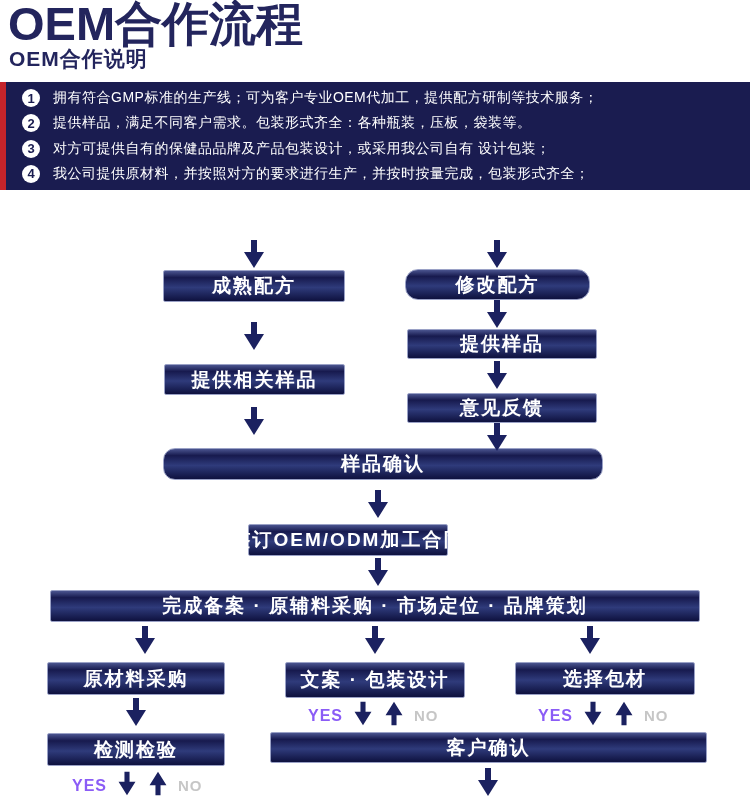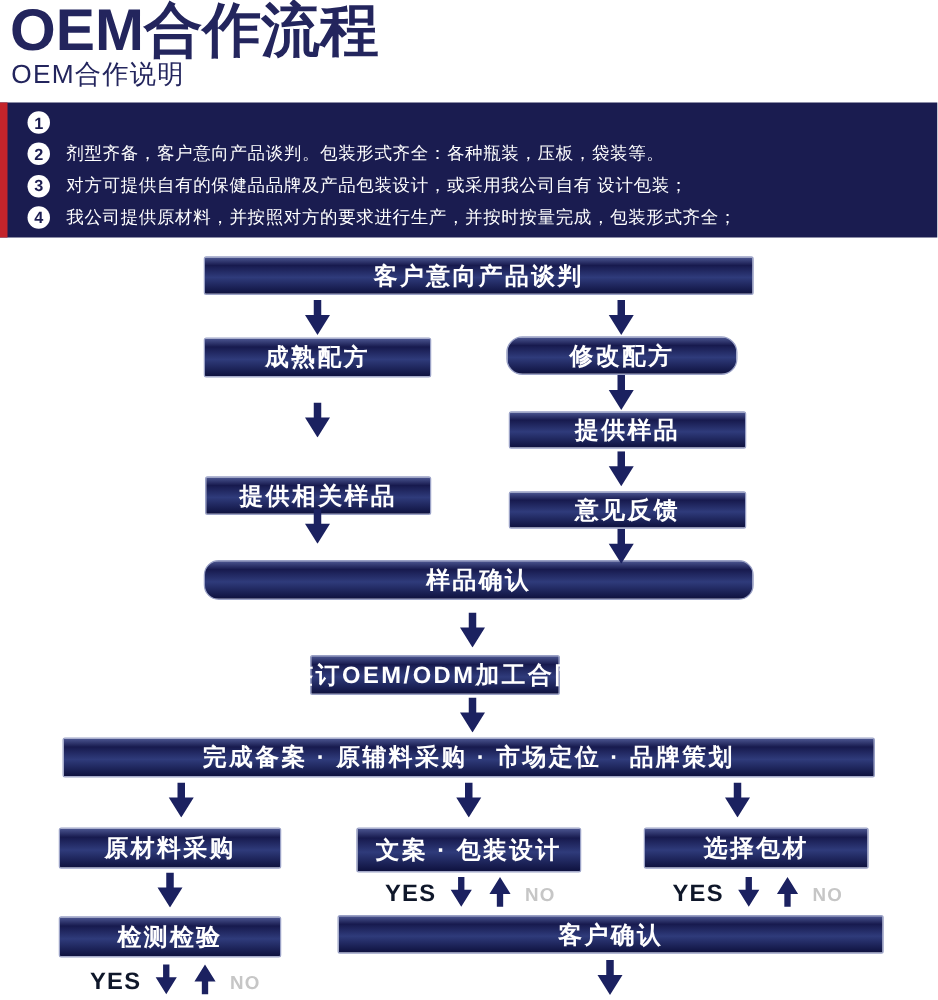--- a/index.html
+++ b/index.html
@@ -1,21 +1,21 @@
 <!DOCTYPE html>
 <html><head>
 <meta charset="utf-8">
 <style>
   html,body{margin:0;padding:0;}
   body{font-family:"Liberation Sans","DejaVu Sans",sans-serif;background:#ffffff;}
   .page{position:relative;width:750px;height:800px;background:#ffffff;overflow:hidden;}
 
   .title{position:absolute;left:8px;top:0px;font-size:47px;font-weight:900;
          color:#23255d;letter-spacing:0px;line-height:1.0;}
-  .subtitle{position:absolute;left:9px;top:45px;font-size:21px;font-weight:normal;
+  .subtitle{position:absolute;left:9px;top:45px;font-size:21px;font-weight:bold;
          color:#23255d;letter-spacing:1px;}
 
   .notes{position:absolute;left:0;top:82px;width:750px;height:108px;
          background:#1a1c50;box-sizing:border-box;}
   .notes-redstrip{position:absolute;left:0;top:0;width:6px;height:100%;background:#c4242b;}
   .notes-list{position:absolute;left:22px;top:7px;right:8px;display:flex;
          flex-direction:column;justify-content:space-between;height:94px;}
   .note-row{display:flex;align-items:center;gap:13px;}
   .num-circle{flex:0 0 auto;width:18px;height:18px;border-radius:50%;background:#ffffff;
          color:#1a1c50;font-size:13px;font-weight:bold;display:flex;
@@ -25,65 +25,63 @@
   .fbox{position:absolute;box-sizing:border-box;
         background:linear-gradient(180deg,#4a548f 0%,#171a4e 22%,#2f3b7b 55%,#0e113e 100%);
         border:1px solid #9aa1c6;border-radius:2px;color:#ffffff;font-weight:bold;
         display:flex;align-items:center;justify-content:center;
         font-size:19px;letter-spacing:2px;white-space:nowrap;}
 
   .arrow{position:absolute;width:26px;height:28px;}
   .arrow svg{display:block;}
 
   .yesno{position:absolute;display:flex;align-items:center;gap:9px;}
-  .yes-label{font-size:19px;font-weight:bold;color:#0f172a;letter-spacing:1px;}
+  .yes-label{font-size:16px;font-weight:bold;color:#8b5cf6;letter-spacing:1px;}
   .no-label{font-size:15px;font-weight:bold;color:#c6c6c6;letter-spacing:1px;}
 </style>
 </head>
 <body>
 
 <div class="page">
 
   <div class="title">OEM合作流程</div>
   <div class="subtitle">OEM合作说明</div>
 
   <div class="notes">
     <div class="notes-redstrip"></div>
     <div class="notes-list">
       <div class="note-row">
         <span class="num-circle">1</span>
+        <span class="note-text">拥有符合GMP标准的生产线；可为客户专业OEM代加工，提供配方研制等技术服务；</span>
       </div>
       <div class="note-row">
         <span class="num-circle">2</span>
-        <span class="note-text">剂型齐备，客户意向产品谈判。包装形式齐全：各种瓶装，压板，袋装等。</span>
+        <span class="note-text">提供样品，满足不同客户需求。包装形式齐全：各种瓶装，压板，袋装等。</span>
       </div>
       <div class="note-row">
         <span class="num-circle">3</span>
         <span class="note-text">对方可提供自有的保健品品牌及产品包装设计，或采用我公司自有 设计包装；</span>
       </div>
       <div class="note-row">
         <span class="num-circle">4</span>
         <span class="note-text">我公司提供原材料，并按照对方的要求进行生产，并按时按量完成，包装形式齐全；</span>
       </div>
     </div>
   </div>
 
-  <div class="fbox" style="left:163px;top:205px;width:440px;height:31px;">
-    <span>客户意向产品谈判</span>
-  </div>
   <div class="fbox" style="left:163px;top:270px;width:182px;height:32px;">
     <span>成熟配方</span>
   </div>
   <div class="fbox" style="left:405px;top:269px;width:185px;height:31px;border-radius:13px;">
     <span>修改配方</span>
   </div>
   <div class="fbox" style="left:407px;top:329px;width:190px;height:30px;">
     <span>提供样品</span>
   </div>
-  <div class="fbox" style="left:164px;top:381px;width:181px;height:31px;">
+  <div class="fbox" style="left:164px;top:364px;width:181px;height:31px;">
     <span>提供相关样品</span>
   </div>
   <div class="fbox" style="left:407px;top:393px;width:190px;height:30px;">
     <span>意见反馈</span>
   </div>
   <div class="fbox" style="left:163px;top:448px;width:440px;height:32px;border-radius:12px;">
     <span>样品确认</span>
   </div>
   <div class="fbox" style="left:248px;top:524px;width:200px;height:32px;">
     <span>签订OEM/ODM加工合同</span>

